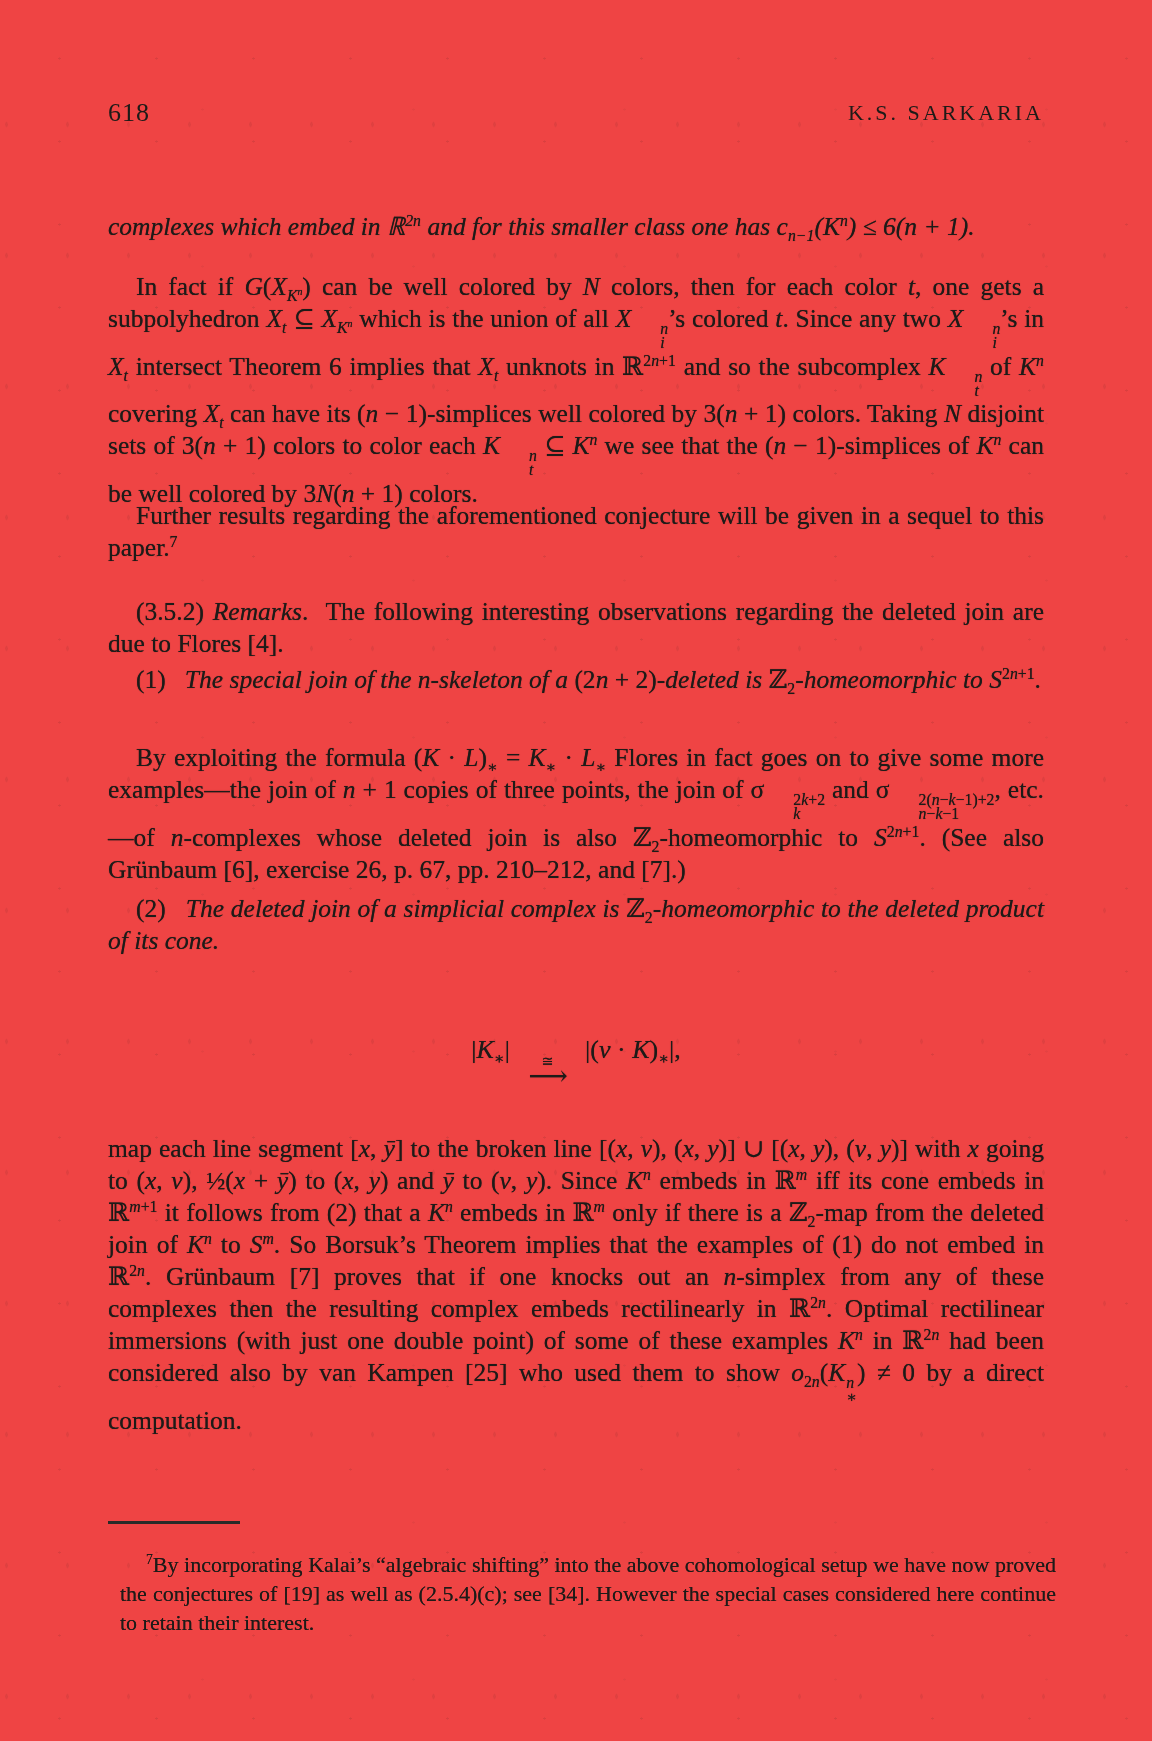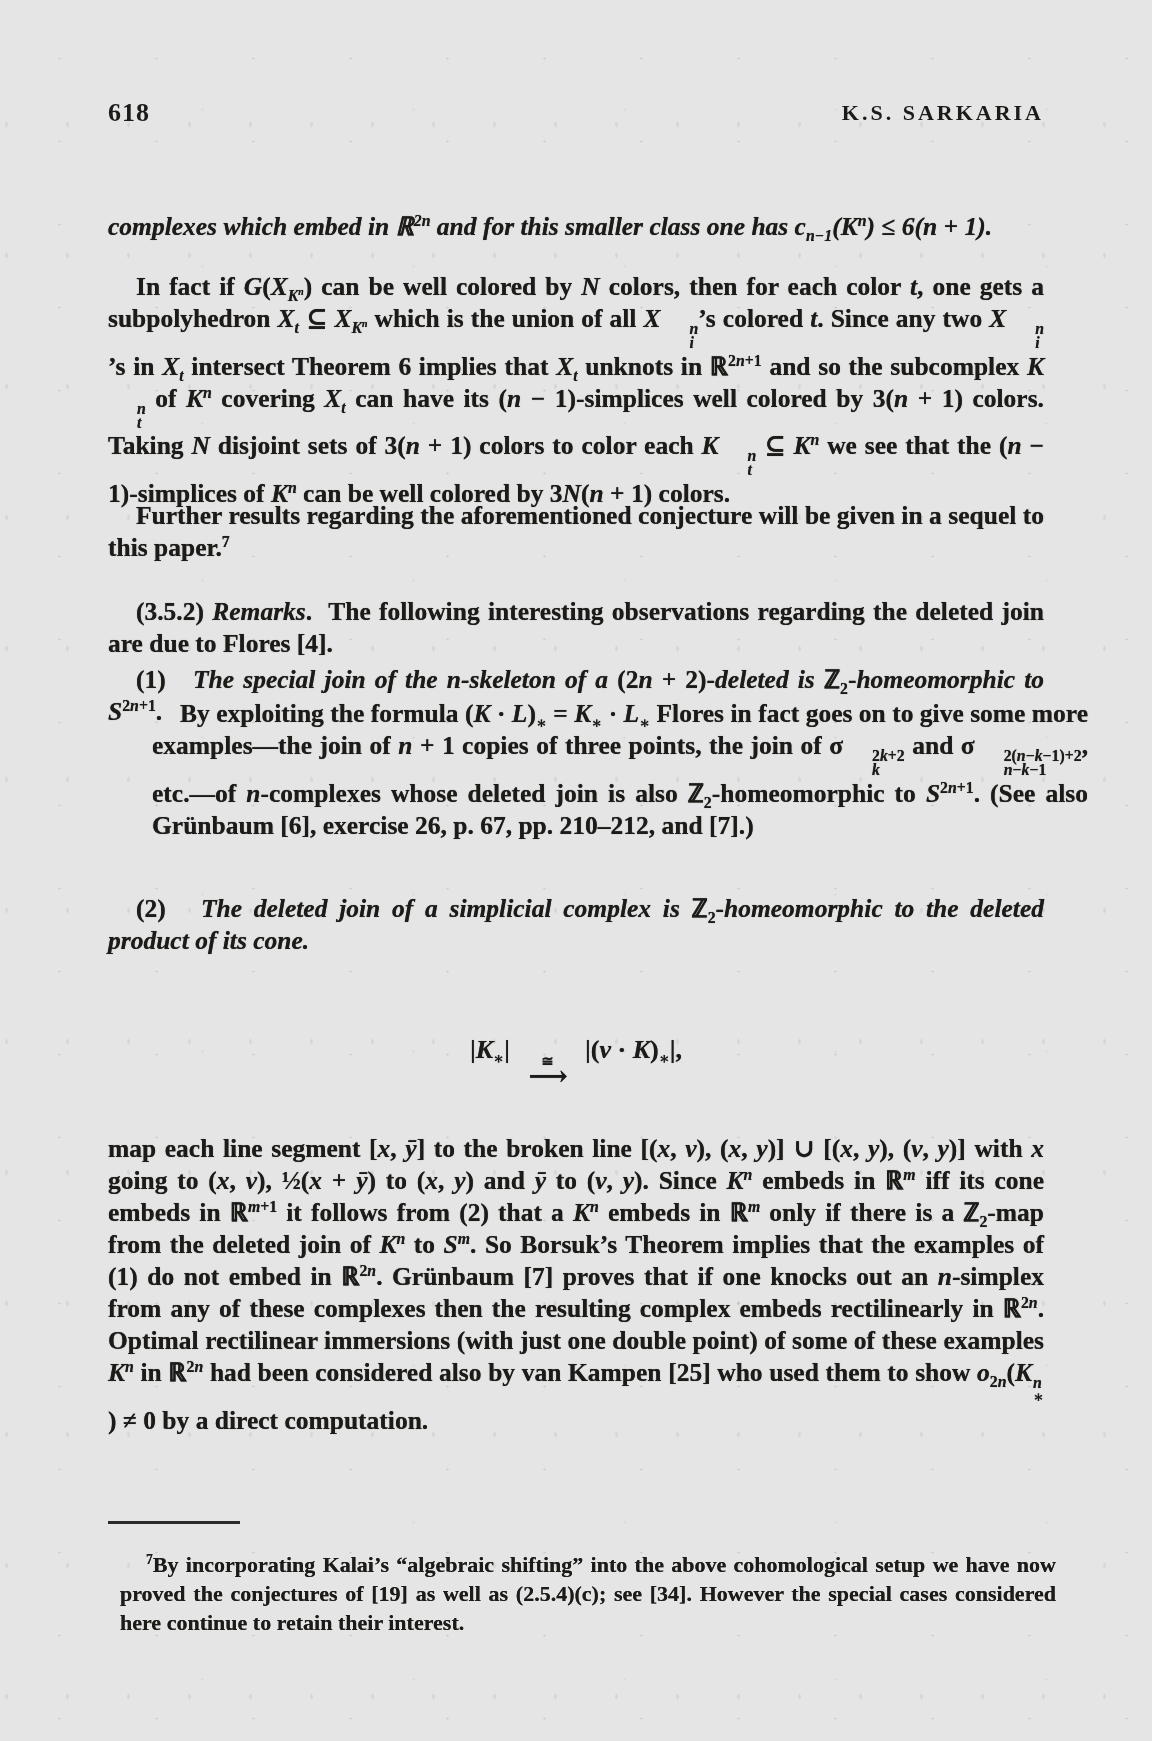--- a/index.html
+++ b/index.html
@@ -4,24 +4,23 @@
 <style>
   html,body{margin:0;padding:0;}
   body{
     width:1152px;height:1741px;
     background:#ffffff;
     font-family:"Liberation Serif","DejaVu Serif",serif;
   }
   .page{
     position:relative;
     width:1152px;height:1741px;
-    background:#e5e5e5;
+    background:#ef4444;
     color:#1d1b18;
     overflow:hidden;
-    font-weight:bold;
   }
   
   .page::before{
     content:"";
     position:absolute;inset:0;
     background-image:
       radial-gradient(rgba(20,20,20,.10) 1px, transparent 1.4px),
       radial-gradient(rgba(20,20,20,.07) 1px, transparent 1.5px),
       radial-gradient(rgba(20,20,20,.05) 1.2px, transparent 1.7px);
     background-size:97px 83px, 61px 131px, 211px 157px;
@@ -100,21 +99,21 @@
         <sup><i>n</i></sup>
         <sub><i>t</i></sub>
       </span> ⊆ <i>K</i><sup><i>n</i></sup> we see that the (<i>n</i> − 1)-simplices of <i>K</i><sup><i>n</i></sup> can be well colored by 3<i>N</i>(<i>n</i> + 1) colors.</p>
 
   <p class="tx ind" style="top:500px;">Further results regarding the aforementioned conjecture will be given in a sequel to this paper.<sup>7</sup></p>
 
   <p class="tx ind" style="top:596px;">(3.5.2) <i>Remarks</i>.&nbsp; The following interesting observations regarding the deleted join are due to Flores [4].</p>
 
   <p class="tx ind" style="top:664px;">(1)&nbsp;&nbsp; <i>The special join of the n-skeleton of a</i> (2<i>n</i> + 2)-<i>deleted is</i> ℤ<sub>2</sub>-<i>homeomorphic to S</i><sup>2<i>n</i>+1</sup>.</p>
 
-  <p class="tx ind" style="top:698px;margin-left:44px;">By exploiting the formula (<i>K</i> · <i>L</i>)<sub>∗</sub> = <i>K</i><sub>∗</sub> · <i>L</i><sub>∗</sub> Flores in fact goes on to give some more examples—the join of <i>n</i> + 1 copies of three points, the join of σ<span class="ss">
+  <p class="tx ind" style="top:742px;">By exploiting the formula (<i>K</i> · <i>L</i>)<sub>∗</sub> = <i>K</i><sub>∗</sub> · <i>L</i><sub>∗</sub> Flores in fact goes on to give some more examples—the join of <i>n</i> + 1 copies of three points, the join of σ<span class="ss">
         <sup>2<i>k</i>+2</sup>
         <sub><i>k</i></sub>
       </span> and σ<span class="ss">
         <sup>2(<i>n</i>−<i>k</i>−1)+2</sup>
         <sub><i>n</i>−<i>k</i>−1</sub>
       </span>, etc.—of <i>n</i>-complexes whose deleted join is also ℤ<sub>2</sub>-homeomorphic to <i>S</i><sup>2<i>n</i>+1</sup>. (See also Grünbaum [6], exercise 26, p. 67, pp. 210–212, and [7].)</p>
 
   <p class="tx ind" style="top:893px;">(2)&nbsp;&nbsp; <i>The deleted join of a simplicial complex is</i> ℤ<sub>2</sub>-<i>homeomorphic to the deleted product of its cone.</i></p>
 
 

